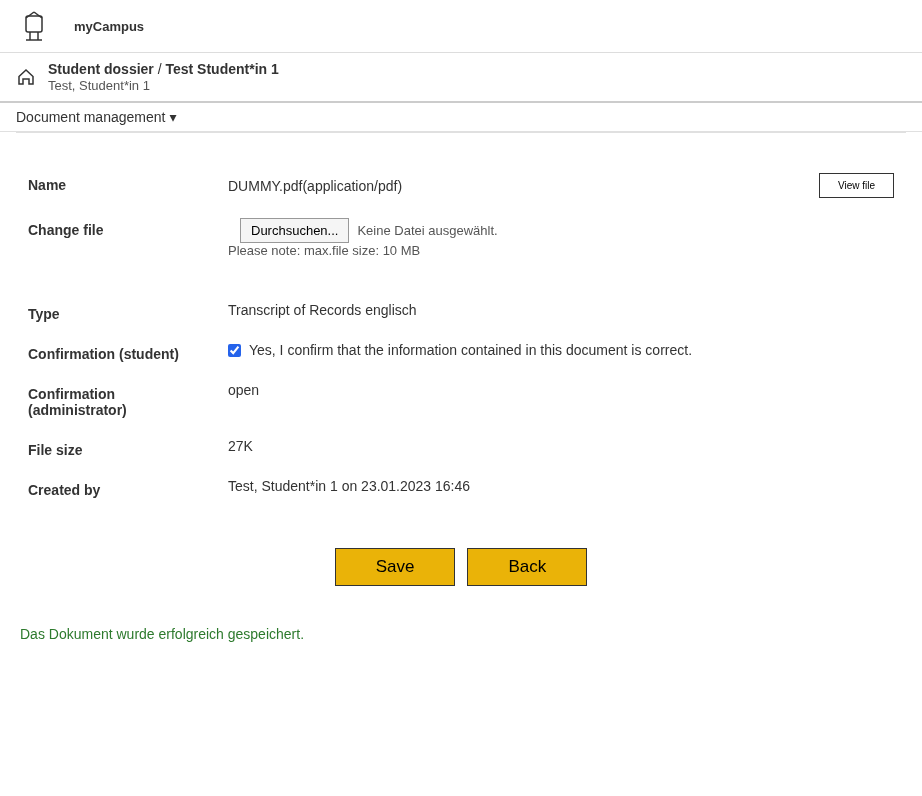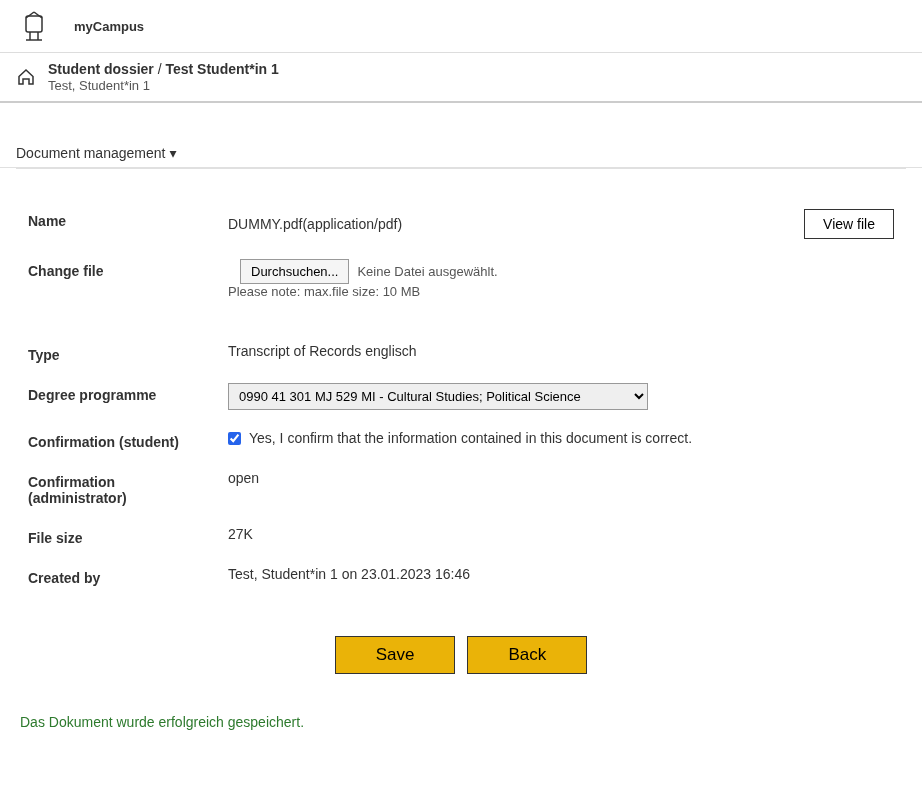--- a/index.html
+++ b/index.html
@@ -9,42 +9,42 @@
     .header { padding: 8px 16px; border-bottom: 1px solid #ddd; display: flex; align-items: center; gap: 12px; }
     .logo-area { display: flex; align-items: center; gap: 22px; }
     .logo-icon { width: 36px; height: 36px; }
     .logo-text { font-size: 13px; font-weight: bold; color: #333; }
 
     
     .navbar { padding: 8px 16px; display: flex; align-items: center; gap: 12px; border-bottom: 2px solid #ccc; }
     .home-icon { width: 20px; height: 20px; display: inline-flex; align-items: center; justify-content: center; }
 
     
-    .doc-management { padding: 6px 16px; border-bottom: 1px solid #e0e0e0; margin-top: 36px; }
+    .doc-management { padding: 6px 16px; border-bottom: 1px solid #e0e0e0; }
     .doc-management-btn { background: none; border: none; cursor: pointer; font-size: 14px; color: #333; display: flex; align-items: center; gap: 4px; }
 
     
     .main { padding: 30px 20px 20px 20px; }
 
     
     .form-table { width: 100%; border-collapse: collapse; }
     .form-table tr td { padding: 10px 8px; vertical-align: top; }
     .form-table tr td:first-child { width: 200px; font-weight: bold; color: #333; padding-top: 14px; }
     .form-table tr td:last-child { color: #333; }
 
     
     .sep-row td { padding: 4px 0; }
 
     
     .view-file-btn {
       border: 1px solid #333;
       background: #fff;
       padding: 6px 18px;
       cursor: pointer;
-      font-size: 14px;
+      font-size: 10px;
       float: right;
     }
 
     
     .file-input-area { display: flex; align-items: center; gap: 8px; padding-left: 12px; }
     .browse-btn {
       border: 1px solid #999;
       background: #f5f5f5;
       padding: 4px 10px;
       cursor: pointer;
@@ -153,28 +153,20 @@
 
       <tr class="sep-row">
           <td colspan="2" style="height:16px;"></td>
         </tr>
 
       <tr>
         <td>Type</td>
         <td>Transcript of Records englisch</td>
       </tr>
 
-      <tr>
-        <td>Degree programme</td>
-        <td>
-          <select class="degree-select">
-            <option>0990 41 301 MJ 529 MI - Cultural Studies; Political Science</option>
-          </select>
-        </td>
-      </tr>
 
       <tr>
         <td>Confirmation (student)</td>
         <td>
           <div class="confirm-row">
             <input type="checkbox" class="confirm-checkbox" checked="" style="">
             <span>Yes, I confirm that the information contained in this document is correct.</span>
           </div>
         </td>
       </tr>

